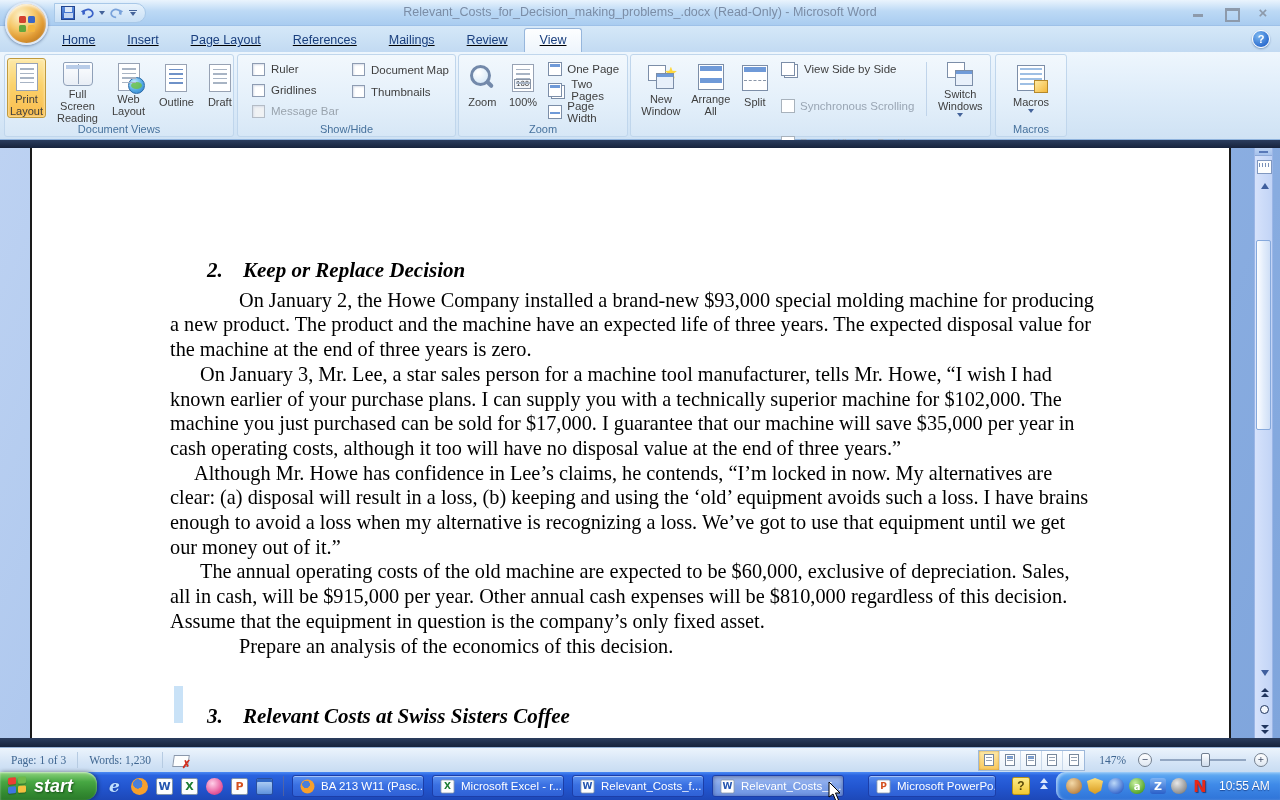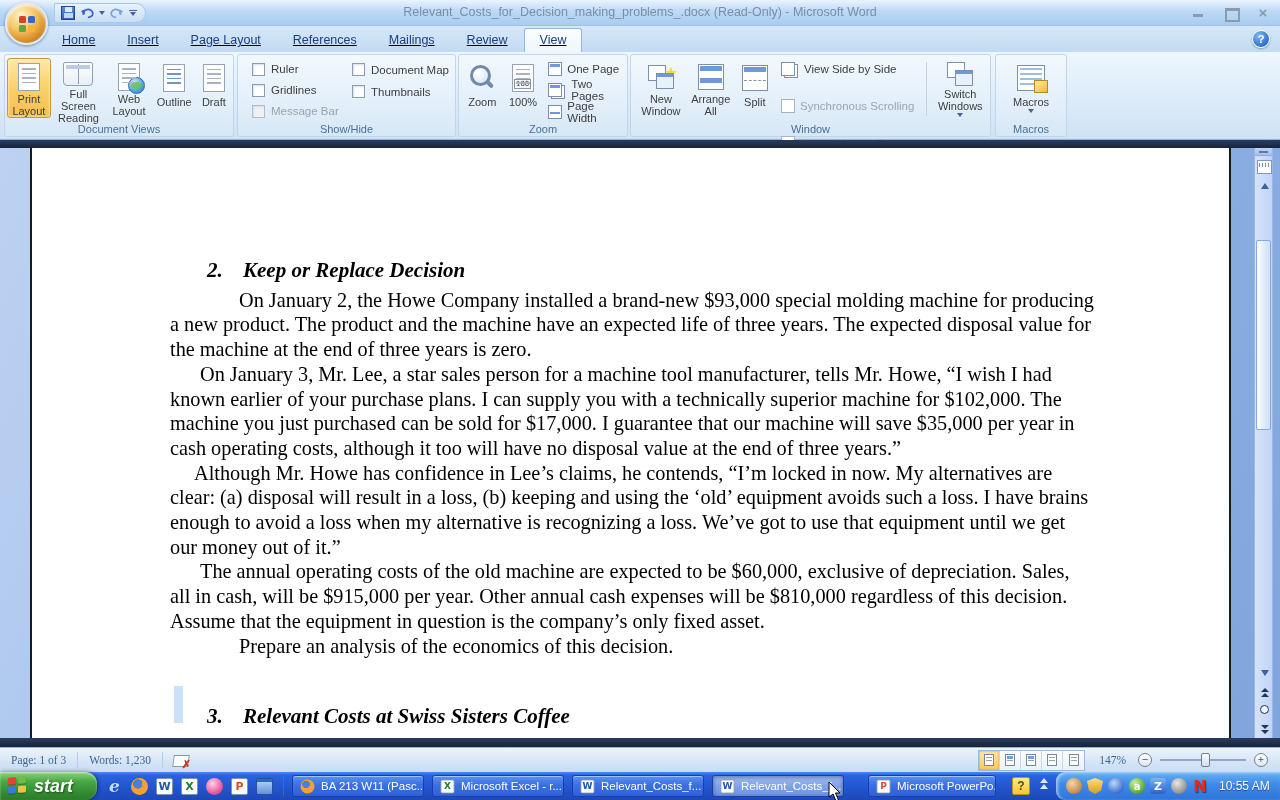--- a/index.html
+++ b/index.html
@@ -280,21 +280,21 @@
     <div class="tab">Mailings</div>
     <div class="tab">Review</div>
     <div class="tab active">View</div>
   </div>
   <div class="help-btn">?</div>
 </div>
 
 <div class="ribbon">
 
   <div class="rgroup" style="left:4px; width:230px;">
-    <div class="g-body" style="gap:2px;">
+    <div class="g-body" style="gap:8px;">
       <div class="bigbtn selected" style="width:46px;">
         <div class="ic">
             <div class="i-doc"></div>
           </div>
         <span>Print Layout</span>
       </div>
       <div class="bigbtn" style="width:54px;">
         <div class="ic">
             <div class="i-book"></div>
           </div>
@@ -426,21 +426,20 @@
       </div>
       <div class="vdiv"></div>
       <div class="bigbtn" style="width:58px;">
         <div class="ic">
             <div class="i-winpair"></div>
           </div>
         <span>Switch Windows</span>
         <div class="tri-down" style="margin-top:1px;"></div>
       </div>
     </div>
-    <div class="g-label">Window</div>
   </div>
 
   <div class="rgroup" style="left:995px; width:72px;">
     <div class="g-body" style="justify-content:center;">
       <div class="bigbtn" style="width:52px;">
         <div class="ic">
             <div class="i-macro"></div>
           </div>
         <span>Macros</span>
         <div class="tri-down" style="margin-top:1px;"></div>

